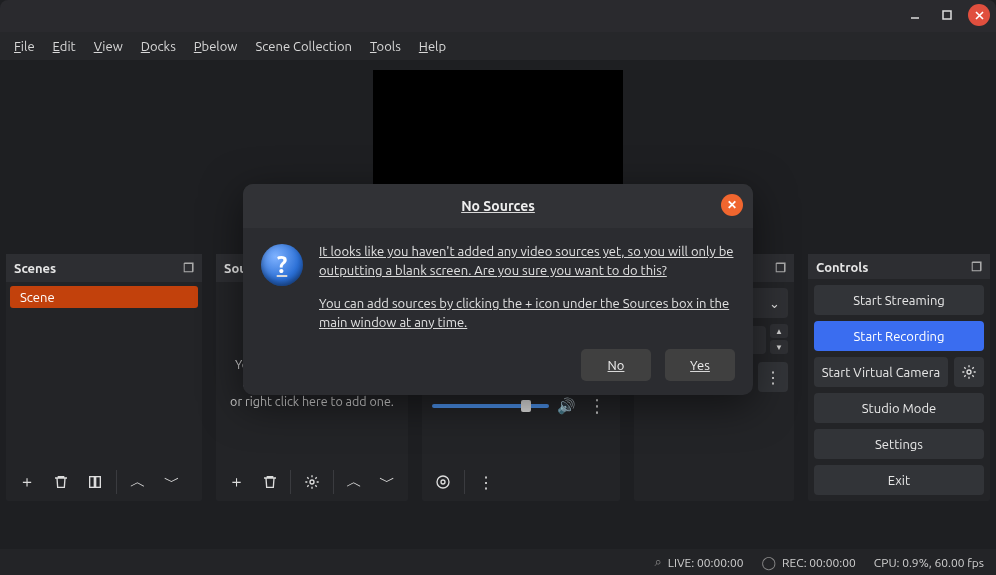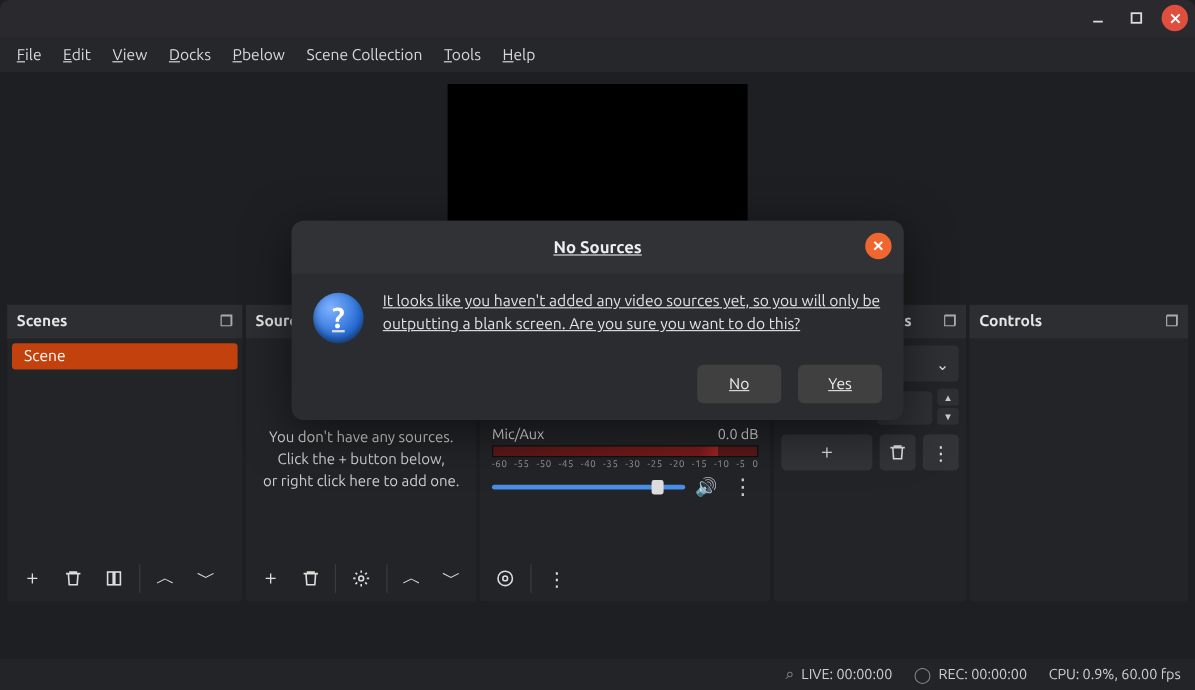--- a/index.html
+++ b/index.html
@@ -43,21 +43,21 @@
     position: absolute; left: 4px; right: 4px; bottom: 4px;
     height: 34px;
     display:flex; align-items:center; justify-content:space-between;
     padding: 0 6px;
   }
   .preview-toolbar .nosrc { color:#cfcfcf; }
   .gear-btn {
     background:#323438; border-radius:4px; padding:4px 8px; display:flex; align-items:center; gap:6px; color:#ddd;
   }
   .docks {
-    display:flex; gap:3px; padding: 4px 6px;
+    display:flex; gap:14px; padding: 4px 6px;
     height: 255px;
   }
   .dock {
     background:#232427;
     border-radius:2px;
     display:flex; flex-direction:column;
     position:relative;
     min-width: 0;
   }
   .dock-header {
@@ -391,20 +391,38 @@
           </div>
       </div>
     </div>
   </div>
 
   <div class="dock" style="width:182px">
     <div class="dock-header">
       <span>Controls</span>
       <span class="pop-icon">❐</span>
     </div>
+    <div class="controls-body">
+      <div class="ctrl-btn">Start Streaming</div>
+      <div class="ctrl-btn primary">Start Recording</div>
+      <div class="ctrl-row">
+        <div class="ctrl-btn" style="overflow:hidden;white-space:nowrap">Start Virtual Camera</div>
+        <div class="ctrl-sq">
+            <span>
+              <svg width="16" height="16" viewBox="0 0 24 24" fill="none" stroke="#ddd" stroke-width="2">
+                <circle cx="12" cy="12" r="3"></circle>
+                <path d="M12 2v3M12 19v3M2 12h3M19 12h3M4.9 4.9l2.1 2.1M17 17l2.1 2.1M19.1 4.9L17 7M7 17l-2.1 2.1"></path>
+              </svg>
+            </span>
+          </div>
+      </div>
+      <div class="ctrl-btn">Studio Mode</div>
+      <div class="ctrl-btn">Settings</div>
+      <div class="ctrl-btn">Exit</div>
+    </div>
   </div>
 </div>
 
 <div class="statusbar">
   <div class="seg">
       <span class="muteico">⌕</span>
       <span>LIVE: 00:00:00</span>
     </div>
   <div class="seg">
       <span class="muteico">◯</span>
@@ -420,20 +438,21 @@
     <div class="dlg-titlebar">
       <div class="t">No Sources</div>
       <div class="dlg-close">
           <span>✕</span>
         </div>
     </div>
     <div class="dlg-body">
       <div class="dlg-icon">?</div>
       <div>
         <p>It looks like you haven't added any video sources yet, so you will only be outputting a blank screen. Are you sure you want to do this?</p>
+        <p style="margin-top:14px">You can add sources by clicking the + icon under the Sources box in the main window at any time.</p>
       </div>
     </div>
     <div class="dlg-btns">
       <div class="dlg-btn">No</div>
       <div class="dlg-btn">Yes</div>
     </div>
   </div>
 </div>
 
 </body></html>

